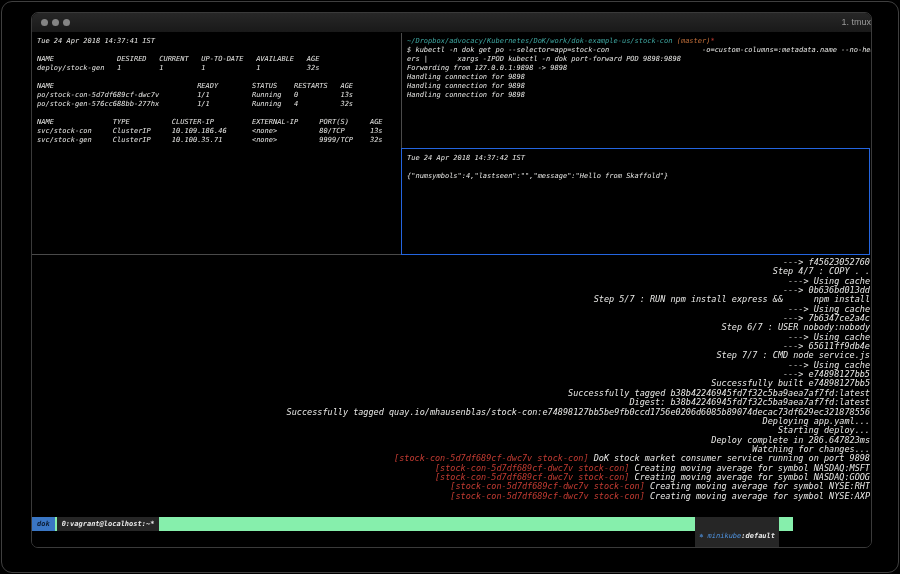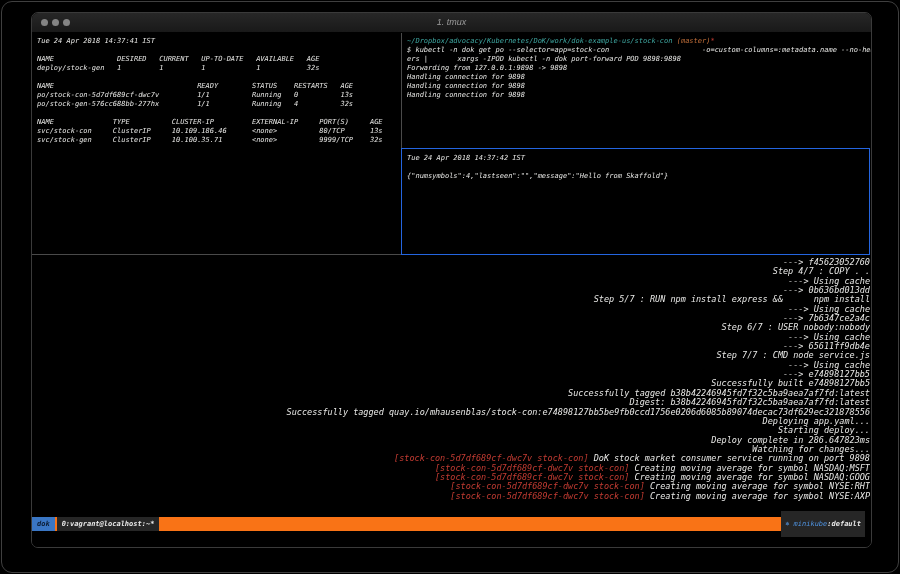--- a/index.html
+++ b/index.html
@@ -6,22 +6,22 @@
   body{width:900px;height:574px;background:#000;position:relative;overflow:hidden;
        font-family:"DejaVu Sans Mono",monospace;}
   .frame{position:absolute;inset:1px;border:1px solid #3f3f3f;border-radius:11px;pointer-events:none;}
 
   .window{position:absolute;left:31px;top:12px;width:839px;height:534px;background:#000;
           border:1px solid #3a3a3a;border-radius:7px;overflow:hidden;}
   .titlebar{position:relative;height:19px;background:linear-gradient(#272727,#191919);
             border-bottom:1px solid #000;}
   .lights{position:absolute;left:9px;top:6px;display:flex;gap:4px;}
   .light{width:7px;height:7px;border-radius:50%;background:#848484;border:none;padding:0;}
-  .wtitle{text-align:center;line-height:19px;font-family:"Liberation Sans",sans-serif;
-          font-size:9px;color:#9a9a9a;font-style:italic;}
+  .wtitle{text-align:right;line-height:19px;font-family:"Liberation Sans",sans-serif;
+          font-size:9px;color:#9a9a9a;}
 
   .term{position:absolute;left:0;top:20px;right:0;bottom:0;background:#000;font-style:italic;}
   .pane{position:absolute;overflow:hidden;color:#e8e8e6;}
   .pane .tline{white-space:pre;}
   .f7{font-size:7px;}
   .f7 .tline{height:9px;line-height:9px;}
   .f85{font-size:8.5px;}
   .f85 .tline{height:9.35px;line-height:9.35px;}
 
   .pane-top-left{left:0;top:0;width:368px;height:220px;padding:4px 0 0 5px;}
@@ -35,26 +35,26 @@
   .b-vert-blue-right{left:837px;top:115px;width:1px;height:107px;background:#2465e0;}
   .b-horiz-blue-top{left:370px;top:115px;width:468px;height:1px;background:#2465e0;}
   .b-horiz-blue-bottom{left:370px;top:221px;width:468px;height:1px;background:#2465e0;}
   .b-horiz-gray{left:0;top:221px;width:369px;height:1px;}
 
   .c-d{color:#e8e8e6;}
   .c-teal{color:#3fa8a2;}
   .c-orange{color:#c4703a;}
   .c-red{color:#c23b32;}
 
-  .statusbar{position:absolute;left:0;top:484px;width:833px;height:14px;background:#f97316;
-             display:flex;align-items:center;font-size:7px;}
+  .statusbar{position:absolute;left:0;top:484px;width:761px;height:14px;background:#86efac;
+             display:flex;align-items:flex-start;font-size:7px;}
   .st-session{background:#3a76c4;color:#0b1c33;font-weight:bold;line-height:14px;padding:0 5px;}
   .st-window{background:#262626;color:#e9e9e9;font-weight:bold;line-height:14px;padding:0 5px;margin-left:2px;}
   .st-spacer{flex:1;}
-  .st-right{background:#262626;line-height:14px;padding:6px 4px;margin-right:0;}
+  .st-right{background:#262626;line-height:14px;padding:12px 4px;margin-right:14px;}
   .st-kube{color:#4f93e0;}
   .st-ns{color:#e9e9e9;font-weight:bold;}
 </style>
 </head>
 <body>
 
 <div class="frame"></div>
 
 <div class="window">
 

